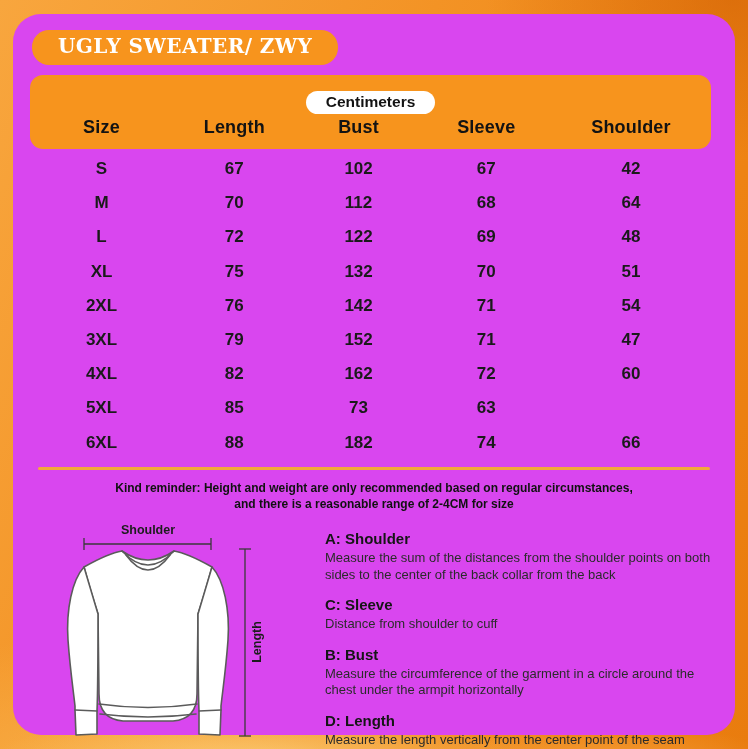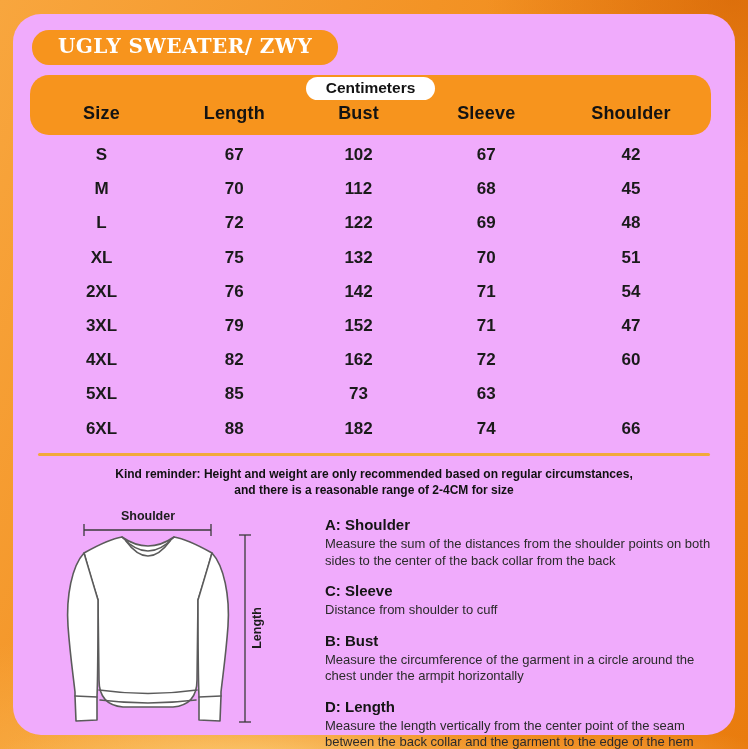--- a/index.html
+++ b/index.html
@@ -13,34 +13,34 @@
   }
   .bg-streak{
     position:absolute;left:0;right:0;bottom:0;height:40px;
     background:
       radial-gradient(60% 180% at 35% 120%, rgba(255,226,150,.5) 0%, rgba(255,226,150,0) 60%),
       radial-gradient(40% 160% at 80% 130%, rgba(255,200,110,.4) 0%, rgba(255,200,110,0) 60%);
     pointer-events:none;
   }
   .card{
     position:absolute;left:13px;top:14px;width:722px;height:721px;
-    background:#f0abfc;border-radius:28px;box-sizing:border-box;
+    background:#d946ef;border-radius:28px;box-sizing:border-box;
   }
   
   .title-pill{
     display:inline-block;margin:16px 0 0 19px;
     background:var(--accent);color:#ffffff;border-radius:17px;
     font-family:"DejaVu Serif", serif;font-weight:bold;
     font-size:20px;letter-spacing:.4px;padding:4px 26px 7px;
   }
   
   .table-wrap{margin:10px 24px 0 17px;}
   .thead{
-    position:relative;background:var(--accent);border-radius:19px;
-    padding-top:2px;
+    position:relative;background:var(--accent);border-radius:13px;
+    padding-top:16px;
   }
   .unit-pill{
     width:fit-content;margin:0 auto;background:#ffffff;border-radius:13px;
     padding:2px 20px 3px;font-weight:bold;font-size:15.5px;color:#131313;
   }
   .hrow{display:grid;grid-template-columns:21fr 18fr 18.5fr 19fr 23.5fr;}
   .hcell{
     text-align:center;font-weight:bold;font-size:18px;color:#131313;
     padding:3px 0 11px;letter-spacing:.2px;
   }
@@ -92,21 +92,21 @@
           <div class="tcell">67</div>
           <div class="tcell">102</div>
           <div class="tcell">67</div>
           <div class="tcell">42</div>
         </div>
         <div class="trow">
           <div class="tcell">M</div>
           <div class="tcell">70</div>
           <div class="tcell">112</div>
           <div class="tcell">68</div>
-          <div class="tcell">45</div>
+          <div class="tcell">64</div>
         </div>
         <div class="trow">
           <div class="tcell">L</div>
           <div class="tcell">72</div>
           <div class="tcell">122</div>
           <div class="tcell">69</div>
           <div class="tcell">48</div>
         </div>
         <div class="trow">
           <div class="tcell">XL</div>

